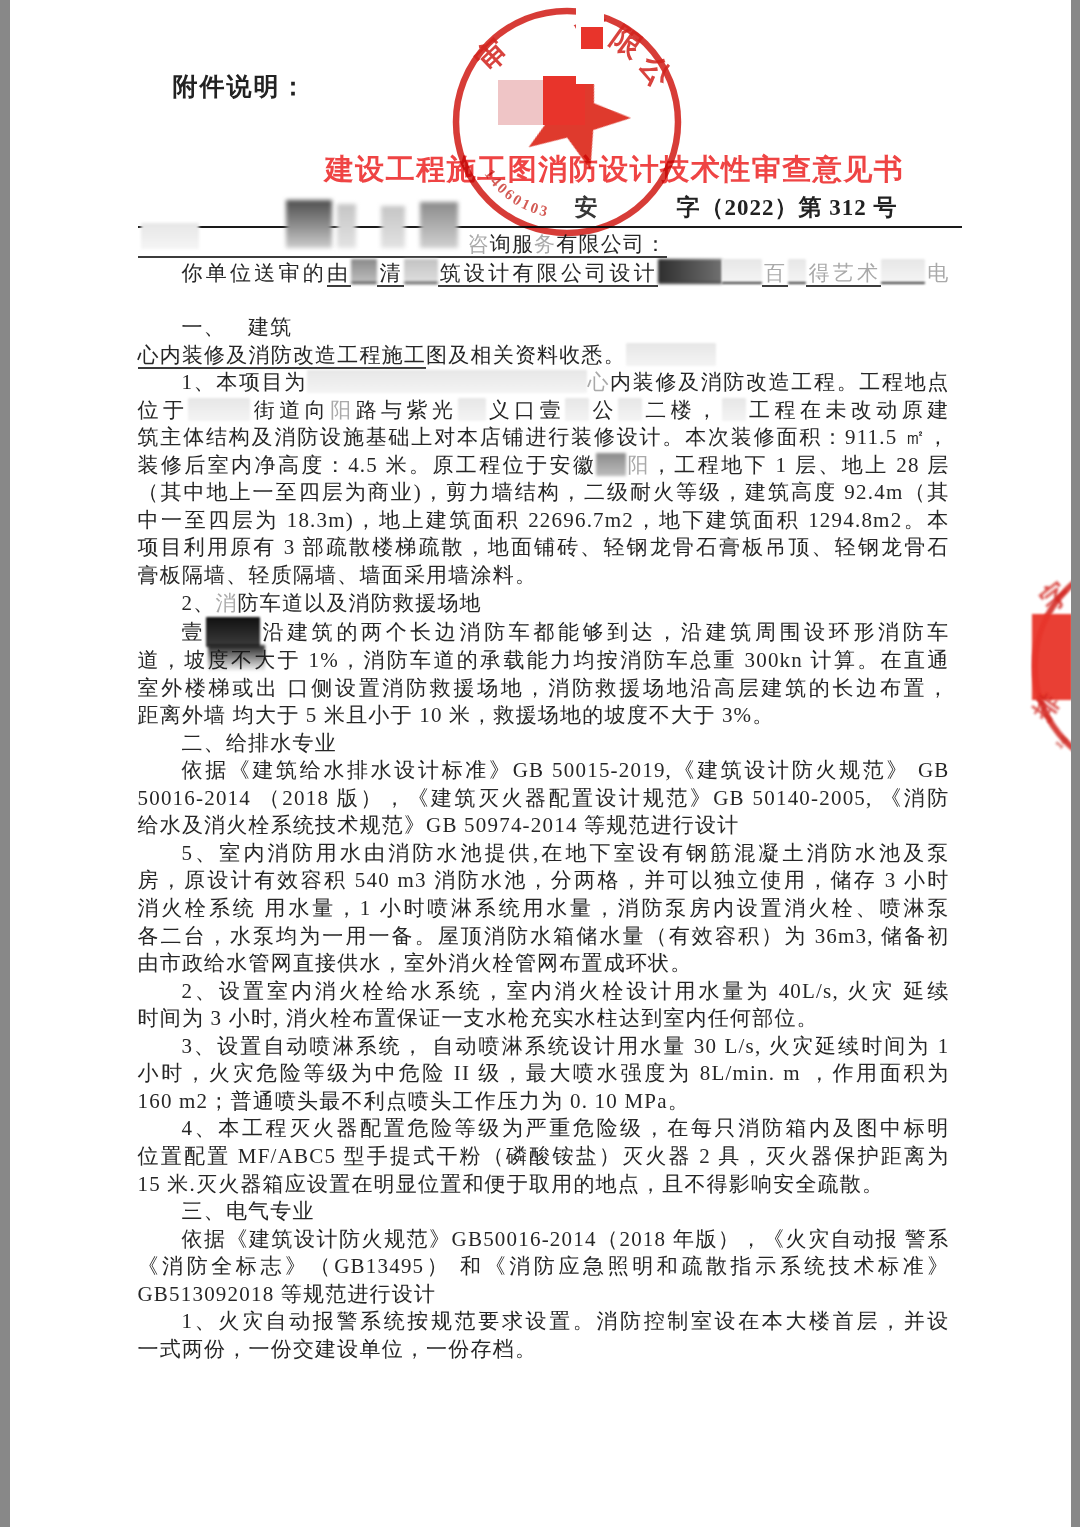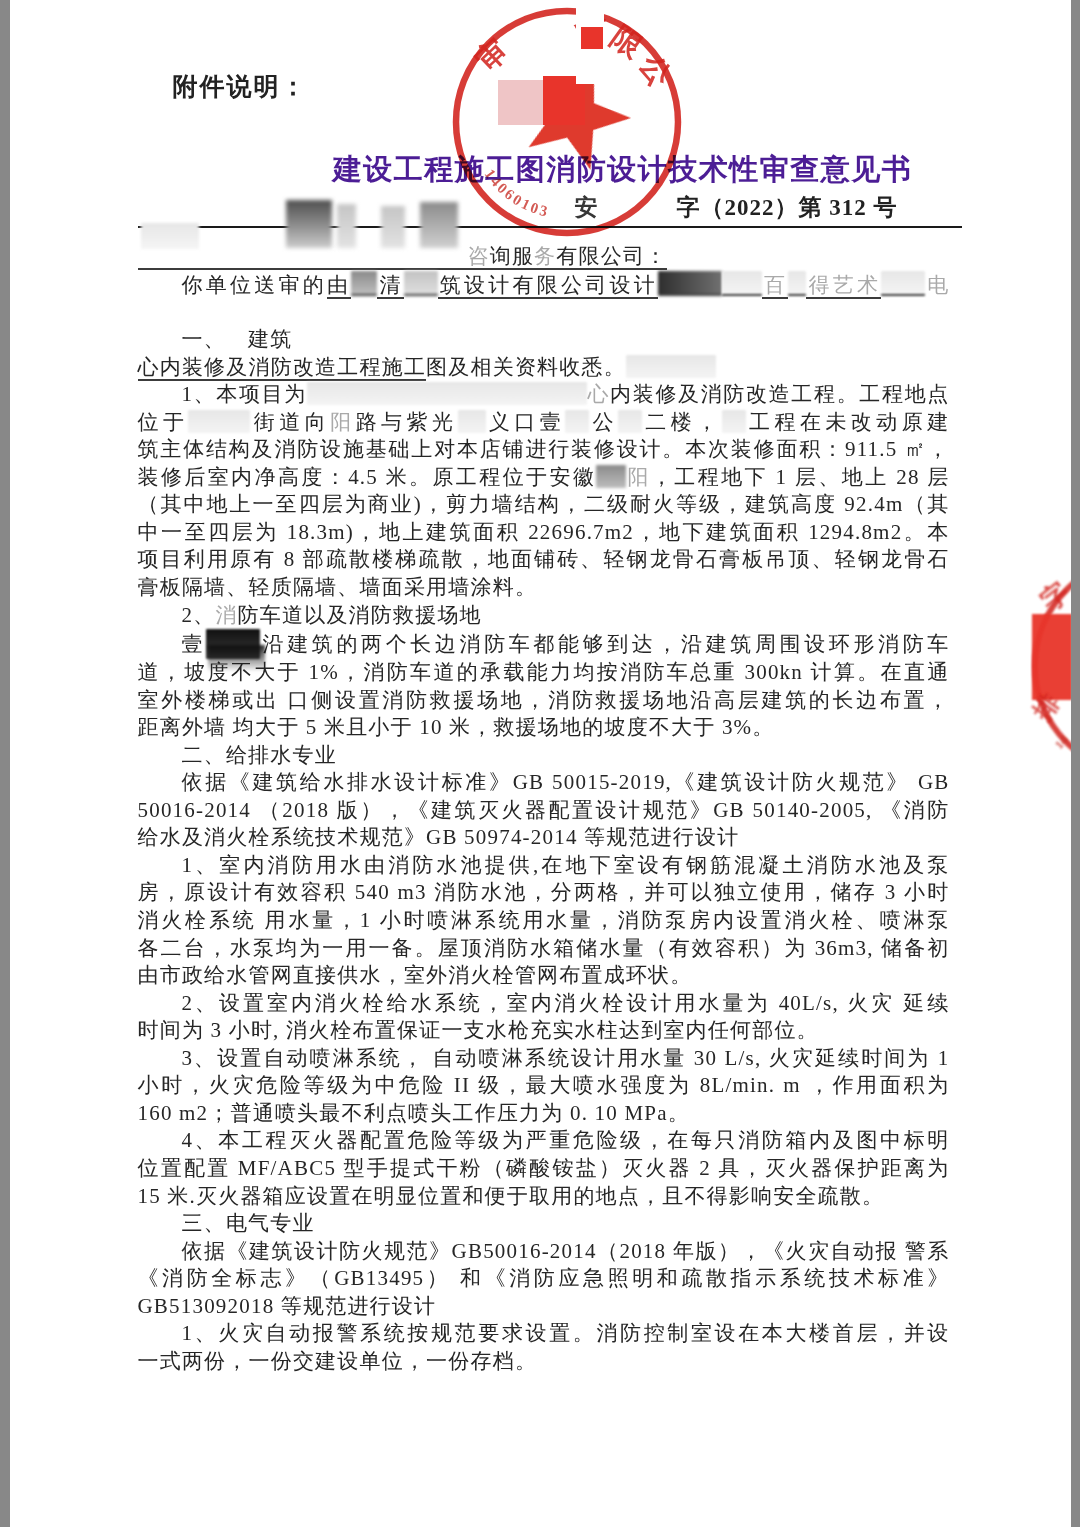--- a/index.html
+++ b/index.html
@@ -8,37 +8,37 @@
     background:#ffffff;overflow:hidden;
     font-family:"Liberation Serif","DejaVu Serif",serif;
     color:#262626;
   }
   
   .attachment{
     position:absolute;left:163px;top:70px;font-size:25px;font-weight:bold;
     font-family:"Liberation Sans","DejaVu Sans",sans-serif;letter-spacing:2px;color:#222;
   }
   .title{
-    position:absolute;left:208px;top:150px;width:810px;text-align:center;
-    font-size:29px;font-weight:bold;letter-spacing:1.5px;color:#4c1d95;
+    position:absolute;left:200px;top:150px;width:810px;text-align:center;
+    font-size:29px;font-weight:bold;letter-spacing:1.5px;color:#ef4444;
   }
   .docno{
     position:absolute;top:192px;right:173px;display:flex;align-items:baseline;
     font-size:23px;font-weight:600;color:#222;letter-spacing:1px;
   }
   .docno .halfchar{opacity:.9;}
   .docgap{display:inline-block;width:78px;}
   .rule{
     position:absolute;left:128px;top:226px;width:824px;height:2px;
     background:#1a1a1a;z-index:2;
   }
   
   #body{
     position:absolute;left:128px;top:231px;width:812px;z-index:2;
-    font-size:21px;line-height:27.55px;letter-spacing:1.2px;text-align:justify;margin-top:12px;
+    font-size:21px;line-height:27.55px;letter-spacing:1.2px;text-align:justify;
   }
   .line{position:relative;min-height:27.55px;}
   .line.j{text-align-last:justify;}
   .line.ind{padding-left:44px;}
   .line.gap{margin-top:27px;}
   .f{color:#a9a9a9;filter:blur(0.7px);}
   .ul{border-bottom:2px solid #3c3c3c;}
   
   .rd{display:inline-block;height:23px;vertical-align:-4px;border-radius:1px;}
   .rd.mid{background:linear-gradient(180deg,#8a8a8a,#bdbdbd);filter:blur(1.6px);}
@@ -79,32 +79,32 @@
       <div class="line"><span class="ul"><span class="rd none" style="width: 330px;"></span><span class="f">咨</span><span class="">询服</span><span class="f">务</span><span class="">有限公司：</span></span></div>
       <div class="line ind j"><span class="">你单位送审的</span><span class=" ul">由</span><span class="rd mid ul" style="width: 26px;"></span><span class=" ul">清</span><span class="rd light ul" style="width: 34px;"></span><span class=" ul">筑设计有限公司设计</span><span class="rd dark ul" style="width: 64px;"></span><span class="rd ghost ul" style="width: 40px;"></span><span class="f ul">百</span><span class="rd ghost ul" style="width: 18px;"></span><span class="f ul">得艺术</span><span class="rd ghost ul" style="width: 44px;"></span><span class="f">电</span></div>
       <div class="line ind gap">一、　建筑</div>
       <div class="line"><span class=" ul">心内装修及消防改造工程施工</span><span class="">图及相关资料收悉。</span><span class="rd ghost" style="width: 90px;"></span></div>
       <div class="line ind j"><span class="">1、本项目为</span><span class="rd ghost" style="width: 280px;"></span><span class="f">心</span><span class="">内装修及消防改造工程。工程地点</span></div>
       <div class="line j"><span class="">位于</span><span class="rd ghost" style="width: 62px;"></span><span class="">街道向</span><span class="f">阳</span><span class="">路与紫光</span><span class="rd ghost" style="width: 28px;"></span><span class="">义口壹</span><span class="rd ghost" style="width: 24px;"></span><span class="">公</span><span class="rd ghost" style="width: 24px;"></span><span class="">二楼，</span><span class="rd ghost" style="width: 24px;"></span><span class="">工程在未改动原建</span></div>
       <div class="line j">筑主体结构及消防设施基础上对本店铺进行装修设计。本次装修面积：911.5 ㎡，</div>
       <div class="line j"><span class="">装修后室内净高度：4.5 米。原工程位于安徽</span><span class="rd mid" style="width: 30px;"></span><span class="f">阳</span><span class="">，工程地下 1 层、地上 28 层</span></div>
       <div class="line j">（其中地上一至四层为商业)，剪力墙结构，二级耐火等级，建筑高度 92.4m（其</div>
       <div class="line j">中一至四层为 18.3m)，地上建筑面积 22696.7m2，地下建筑面积 1294.8m2。本</div>
-      <div class="line j">项目利用原有 8 部疏散楼梯疏散，地面铺砖、轻钢龙骨石膏板吊顶、轻钢龙骨石</div>
+      <div class="line j">项目利用原有 3 部疏散楼梯疏散，地面铺砖、轻钢龙骨石膏板吊顶、轻钢龙骨石</div>
       <div class="line">膏板隔墙、轻质隔墙、墙面采用墙涂料。</div>
       <div class="line ind"><span class="">2、</span><span class="f">消</span><span class="">防车道以及消防救援场地</span></div>
       <div class="line ind j"><span class="">壹</span><span class="rd black" style="width: 54px;"></span><span class="">沿建筑的两个长边消防车都能够到达，沿建筑周围设环形消防车</span></div>
       <div class="line j">道，坡度不大于 1%，消防车道的承载能力均按消防车总重 300kn 计算。在直通</div>
       <div class="line j">室外楼梯或出 口侧设置消防救援场地，消防救援场地沿高层建筑的长边布置，</div>
       <div class="line">距离外墙 均大于 5 米且小于 10 米，救援场地的坡度不大于 3%。</div>
       <div class="line ind">二、给排水专业</div>
       <div class="line ind j">依据《建筑给水排水设计标准》GB 50015-2019,《建筑设计防火规范》 GB</div>
       <div class="line j">50016-2014 （2018 版），《建筑灭火器配置设计规范》GB 50140-2005, 《消防</div>
       <div class="line">给水及消火栓系统技术规范》GB 50974-2014 等规范进行设计</div>
-      <div class="line ind j">1、室内消防用水由消防水池提供,在地下室设有钢筋混凝土消防水池及泵</div>
+      <div class="line ind j">5、室内消防用水由消防水池提供,在地下室设有钢筋混凝土消防水池及泵</div>
       <div class="line j">房，原设计有效容积 540 m3 消防水池，分两格，并可以独立使用，储存 3 小时</div>
       <div class="line j">消火栓系统 用水量，1 小时喷淋系统用水量，消防泵房内设置消火栓、喷淋泵</div>
       <div class="line j">各二台，水泵均为一用一备。屋顶消防水箱储水量（有效容积）为 36m3, 储备初</div>
       <div class="line">由市政给水管网直接供水，室外消火栓管网布置成环状。</div>
       <div class="line ind j">2、设置室内消火栓给水系统，室内消火栓设计用水量为 40L/s, 火灾 延续</div>
       <div class="line">时间为 3 小时, 消火栓布置保证一支水枪充实水柱达到室内任何部位。</div>
       <div class="line ind j">3、设置自动喷淋系统， 自动喷淋系统设计用水量 30 L/s, 火灾延续时间为 1</div>
       <div class="line j">小时，火灾危险等级为中危险 II 级，最大喷水强度为 8L/min. m ，作用面积为</div>
       <div class="line">160 m2；普通喷头最不利点喷头工作压力为 0. 10 MPa。</div>
       <div class="line ind j">4、本工程灭火器配置危险等级为严重危险级，在每只消防箱内及图中标明</div>

